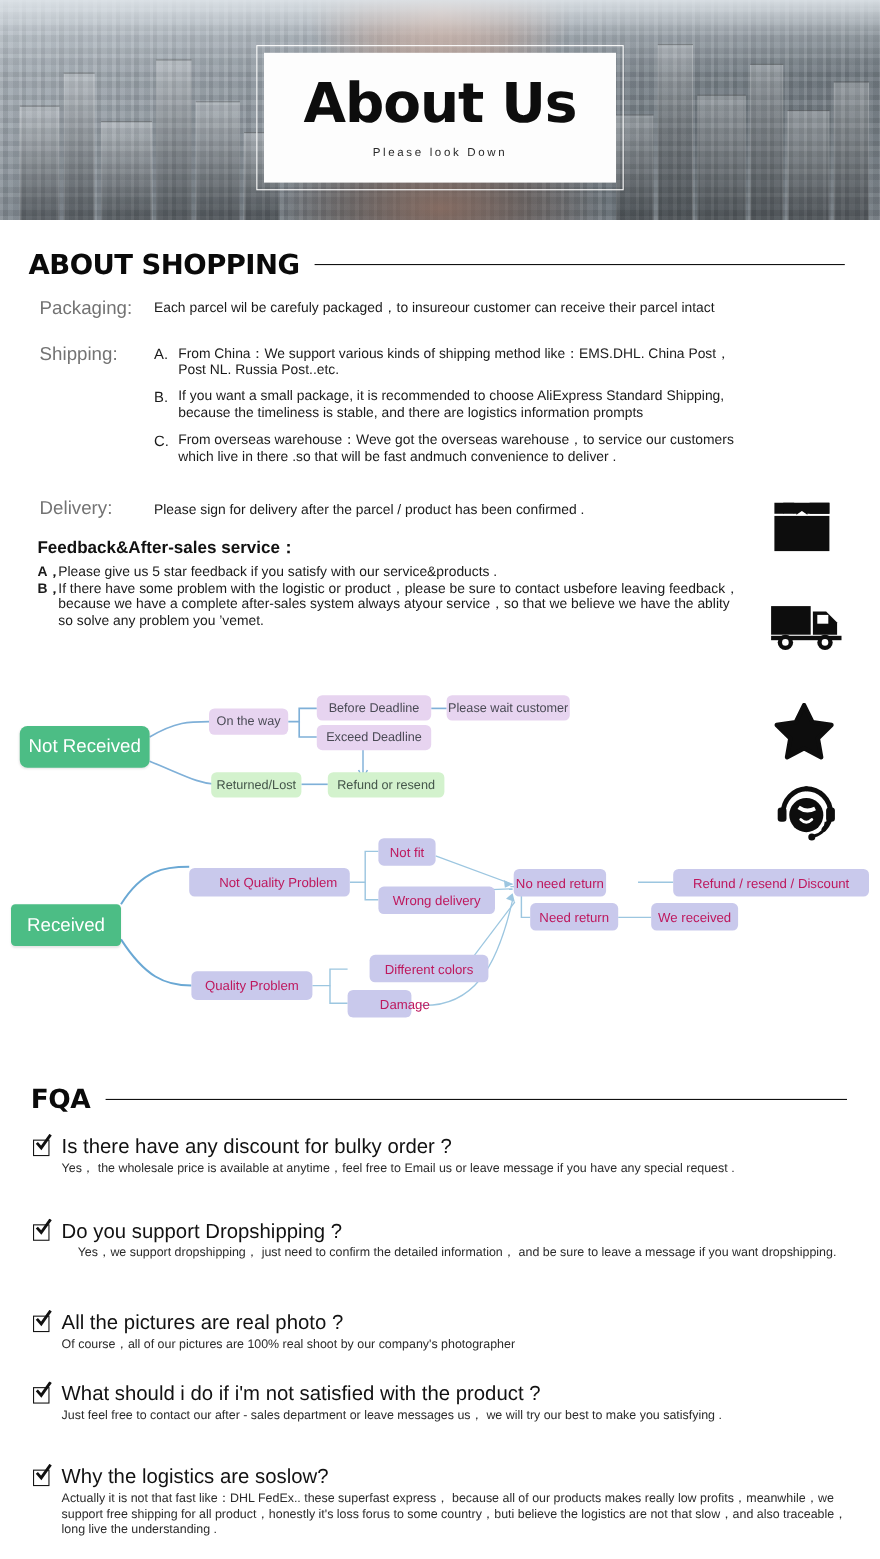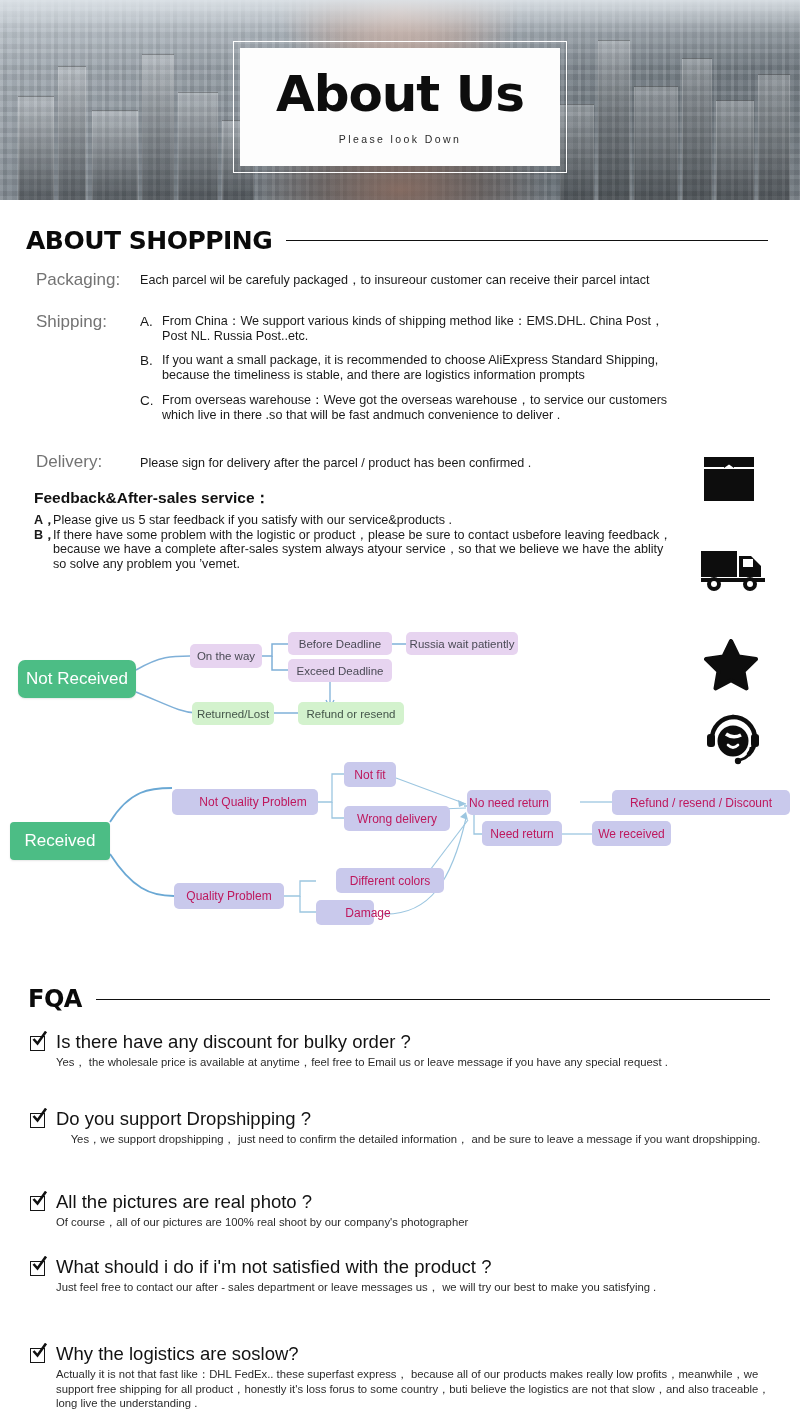--- a/index.html
+++ b/index.html
@@ -307,21 +307,21 @@
       <path d="M392 24 L 406 24"></path>
       <path d="M274 93 L 298 93"></path>
     </g>
     <path d="M330 60 L 330 85" fill="none" stroke="#7fb0d8" stroke-width="1.3"></path>
     <path d="M326 80 L 330 88 L 334 80" fill="none" stroke="#7fb0d8" stroke-width="1.3"></path>
   </svg>
   <div class="node n-root" style="left:18px;top:40px;width:118px;height:38px;">Not Received</div>
   <div class="node n-pink" style="left:190px;top:24px;width:72px;height:24px;">On the way</div>
   <div class="node n-pink" style="left:288px;top:12px;width:104px;height:23px;">Before Deadline</div>
   <div class="node n-pink" style="left:288px;top:39px;width:104px;height:23px;">Exceed Deadline</div>
-  <div class="node n-pink" style="left:406px;top:12px;width:112px;height:23px;">Russia wait patiently</div>
+  <div class="node n-pink" style="left:406px;top:12px;width:112px;height:23px;">Please wait customer</div>
   <div class="node n-green" style="left:192px;top:82px;width:82px;height:23px;">Returned/Lost</div>
   <div class="node n-green" style="left:298px;top:82px;width:106px;height:23px;">Refund or resend</div>
 </div>
 
 <div class="flow" id="flow2" style="top:750px;height:185px;">
   <svg width="800" height="185">
     <g fill="none" stroke="#6aa8d4" stroke-width="1.8">
       <path d="M110 72 C 130 40, 150 38, 172 38"></path>
       <path d="M110 104 C 132 138, 150 146, 174 146"></path>
     </g>
@@ -411,21 +411,21 @@
         <span class="box"></span>
         <svg class="tick" viewBox="0 0 17 17">
             <path d="M2.5 8 L6.5 12.5 L15 0.5" fill="none" stroke="#111" stroke-width="2.6"></path>
           </svg>
       </span>
       <span class="q-title">What should i do if i'm not satisfied with the product ?</span>
     </div>
     <div class="q-ans">Just feel free to contact our after - sales department or leave messages us， we will try our best to make you satisfying .</div>
   </div>
 
-  <div class="q-item" style="top:347px;margin-top:12px;">
+  <div class="q-item" style="top:347px;">
     <div class="q-title-row">
       <span class="chk">
         <span class="box"></span>
         <svg class="tick" viewBox="0 0 17 17">
             <path d="M2.5 8 L6.5 12.5 L15 0.5" fill="none" stroke="#111" stroke-width="2.6"></path>
           </svg>
       </span>
       <span class="q-title">Why the logistics are soslow?</span>
     </div>
     <div class="q-ans">Actually it is not that fast like：DHL FedEx.. these superfast express， because all of our products makes really low profits，meanwhile，we support free shipping for all product，honestly it's loss forus to some country，buti believe the logistics are not that slow，and also traceable， long live the understanding .</div>

